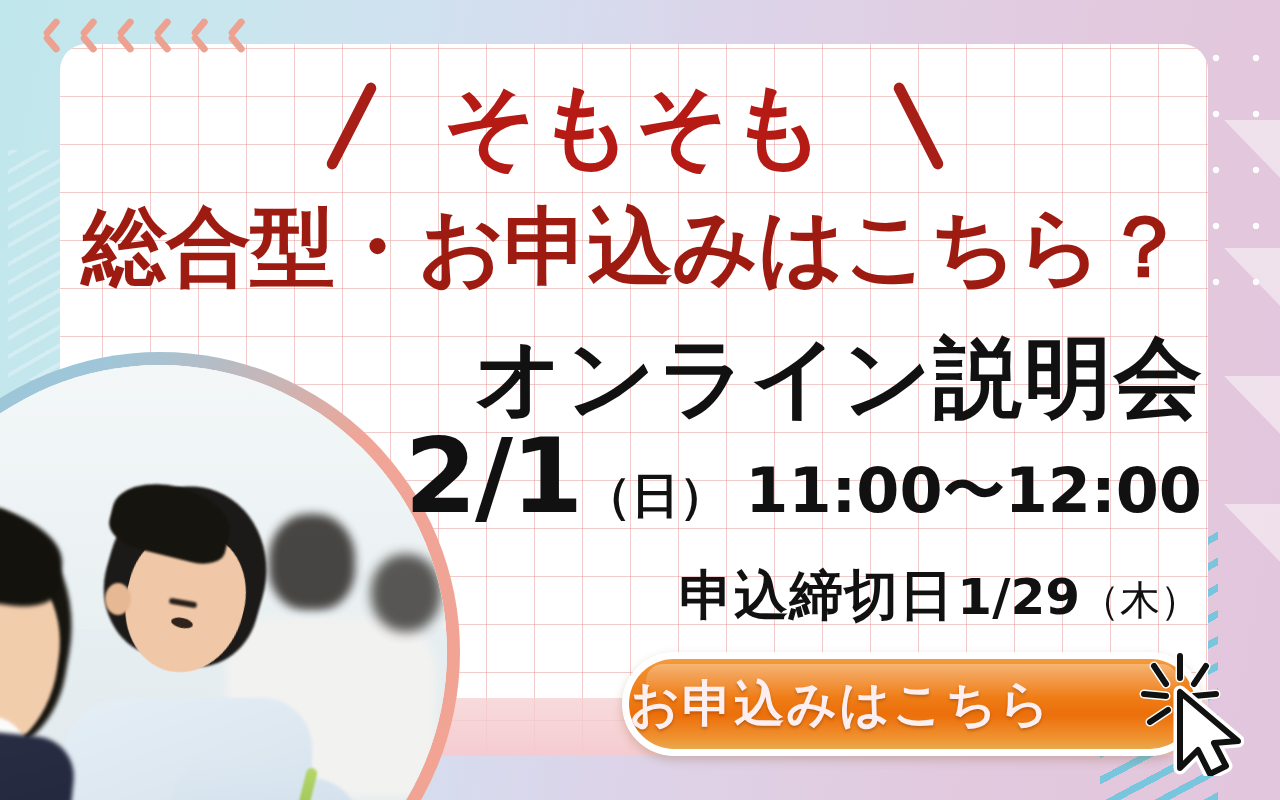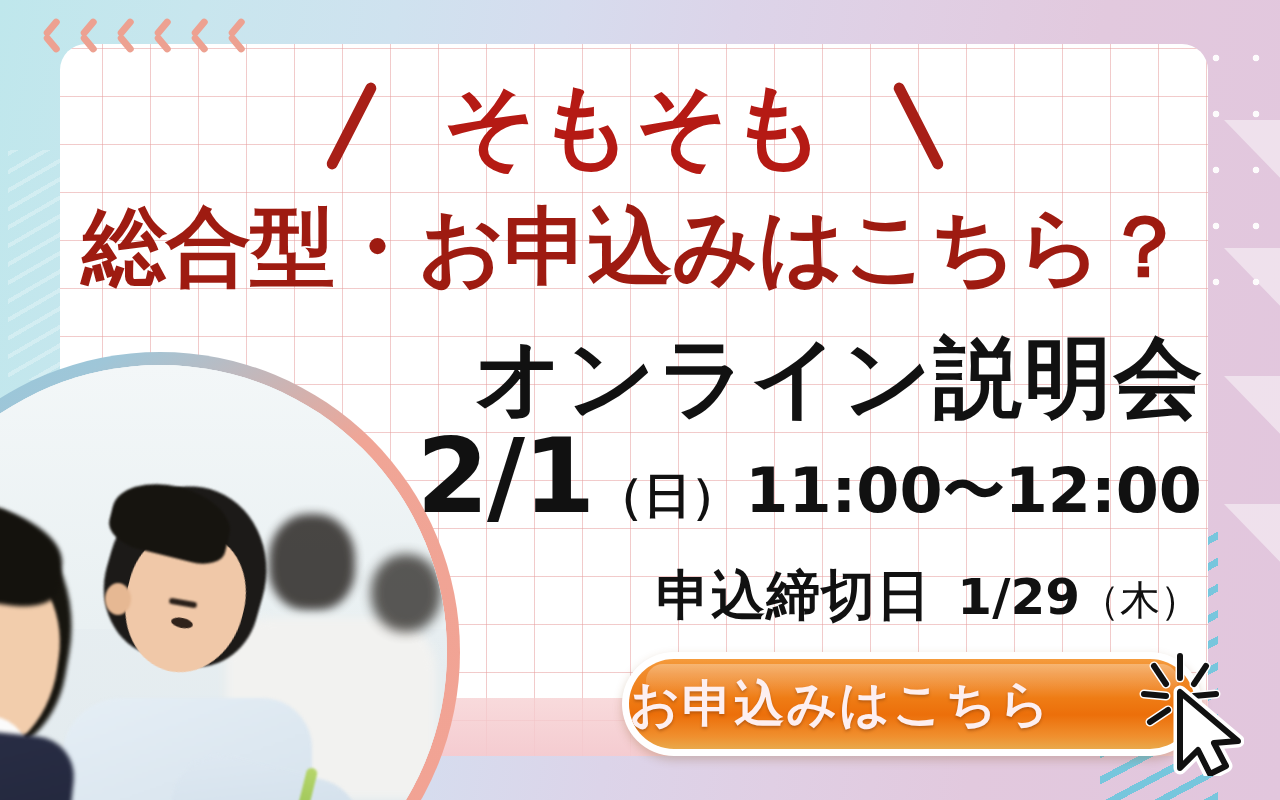--- a/index.html
+++ b/index.html
@@ -177,29 +177,29 @@
     white-space:nowrap;
   }
 
   
   #line4{
     position:absolute;top:424px;right:78px;z-index:9;
     display:flex;align-items:baseline;white-space:nowrap;color:#111111;
   }
   #big-date{font-size:104px;font-weight:bold;letter-spacing:-2px;line-height:1;}
   #dow{font-size:48px;font-weight:bold;margin-left:2px;}
-  #time{font-size:62px;font-weight:bold;margin-left:6px;letter-spacing:0px;}
+  #time{font-size:62px;font-weight:bold;margin-left:18px;letter-spacing:0px;}
 
   
   #line5{
     position:absolute;top:560px;right:80px;z-index:9;
     display:flex;align-items:baseline;white-space:nowrap;color:#111111;
   }
   #dl-label{font-size:54px;font-weight:bold;letter-spacing:1px;}
-  #dl-date{font-size:50px;font-weight:bold;margin-left:26px;}
+  #dl-date{font-size:50px;font-weight:bold;margin-left:3px;}
   #dl-dow{font-size:40px;font-weight:normal;}
 
   
   #cta{
     position:absolute;left:622px;top:652px;width:580px;height:104px;z-index:11;
     border-radius:52px;
     background:#ffffff;
     padding:7px;box-sizing:border-box;
     box-shadow:0 4px 10px rgba(140,90,40,.28);
     cursor:pointer;

